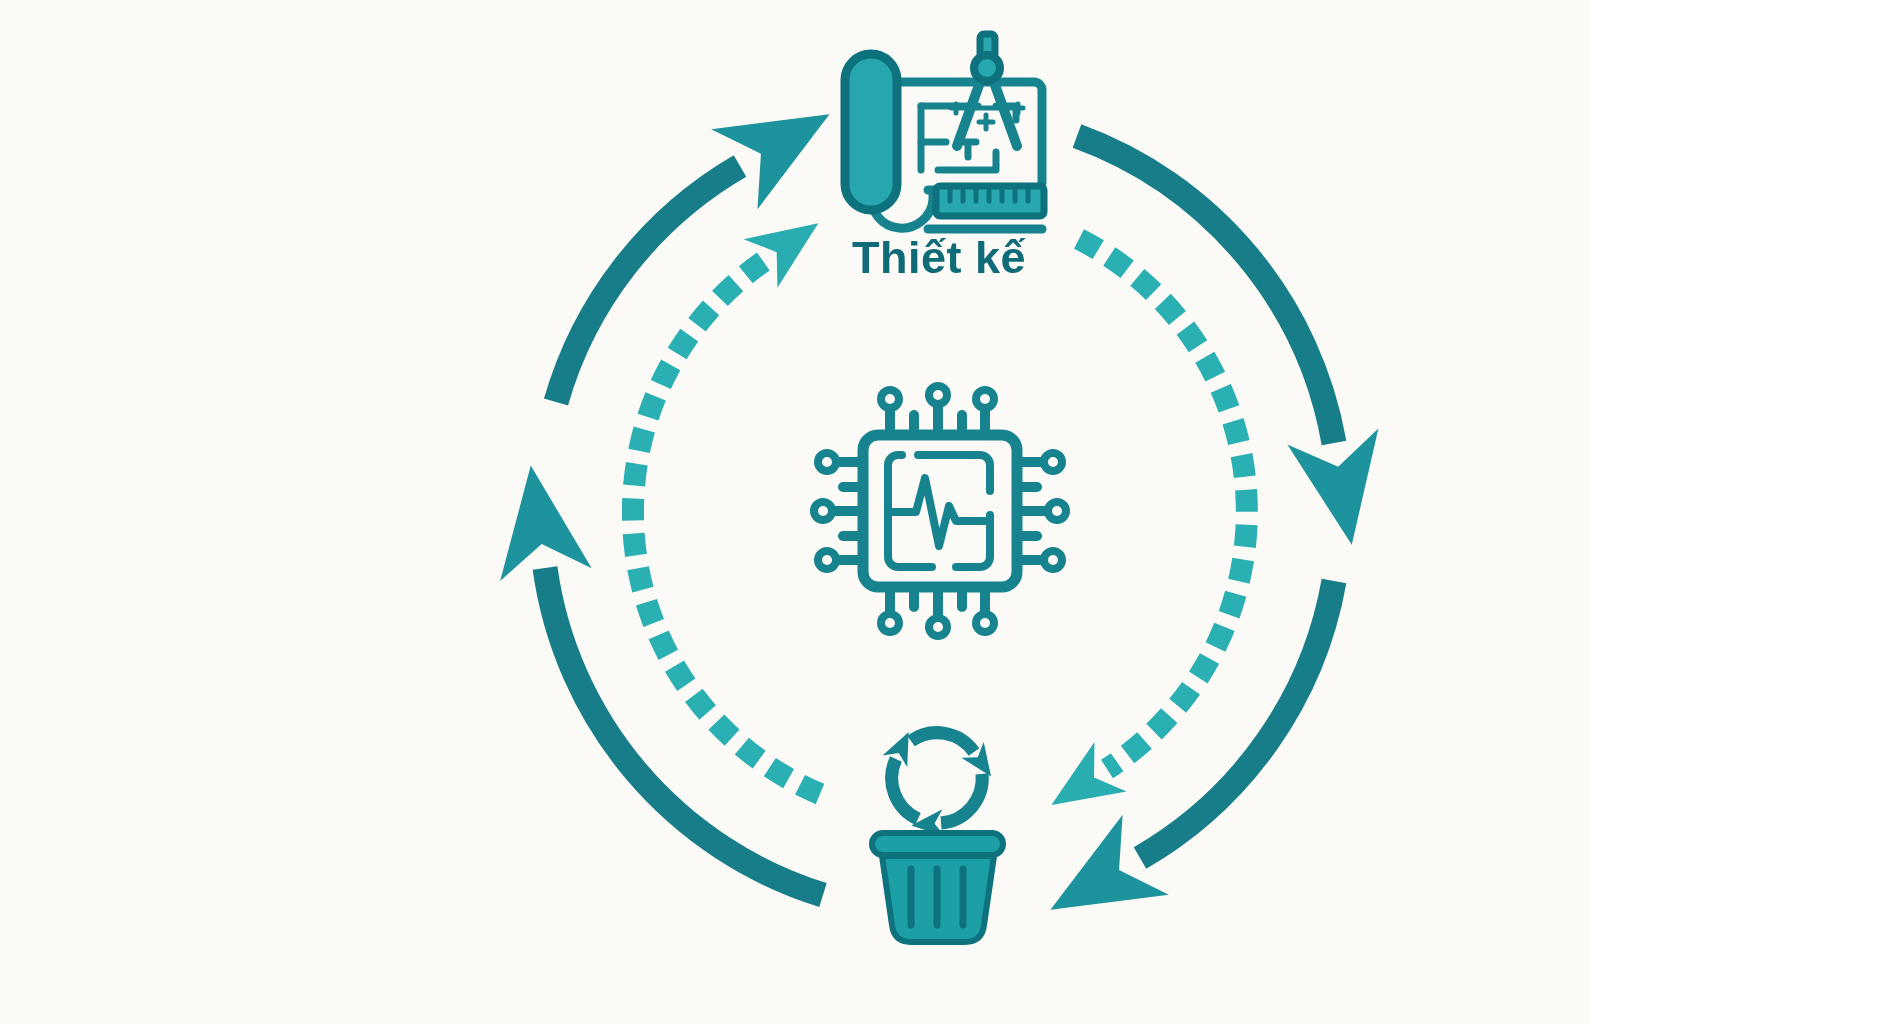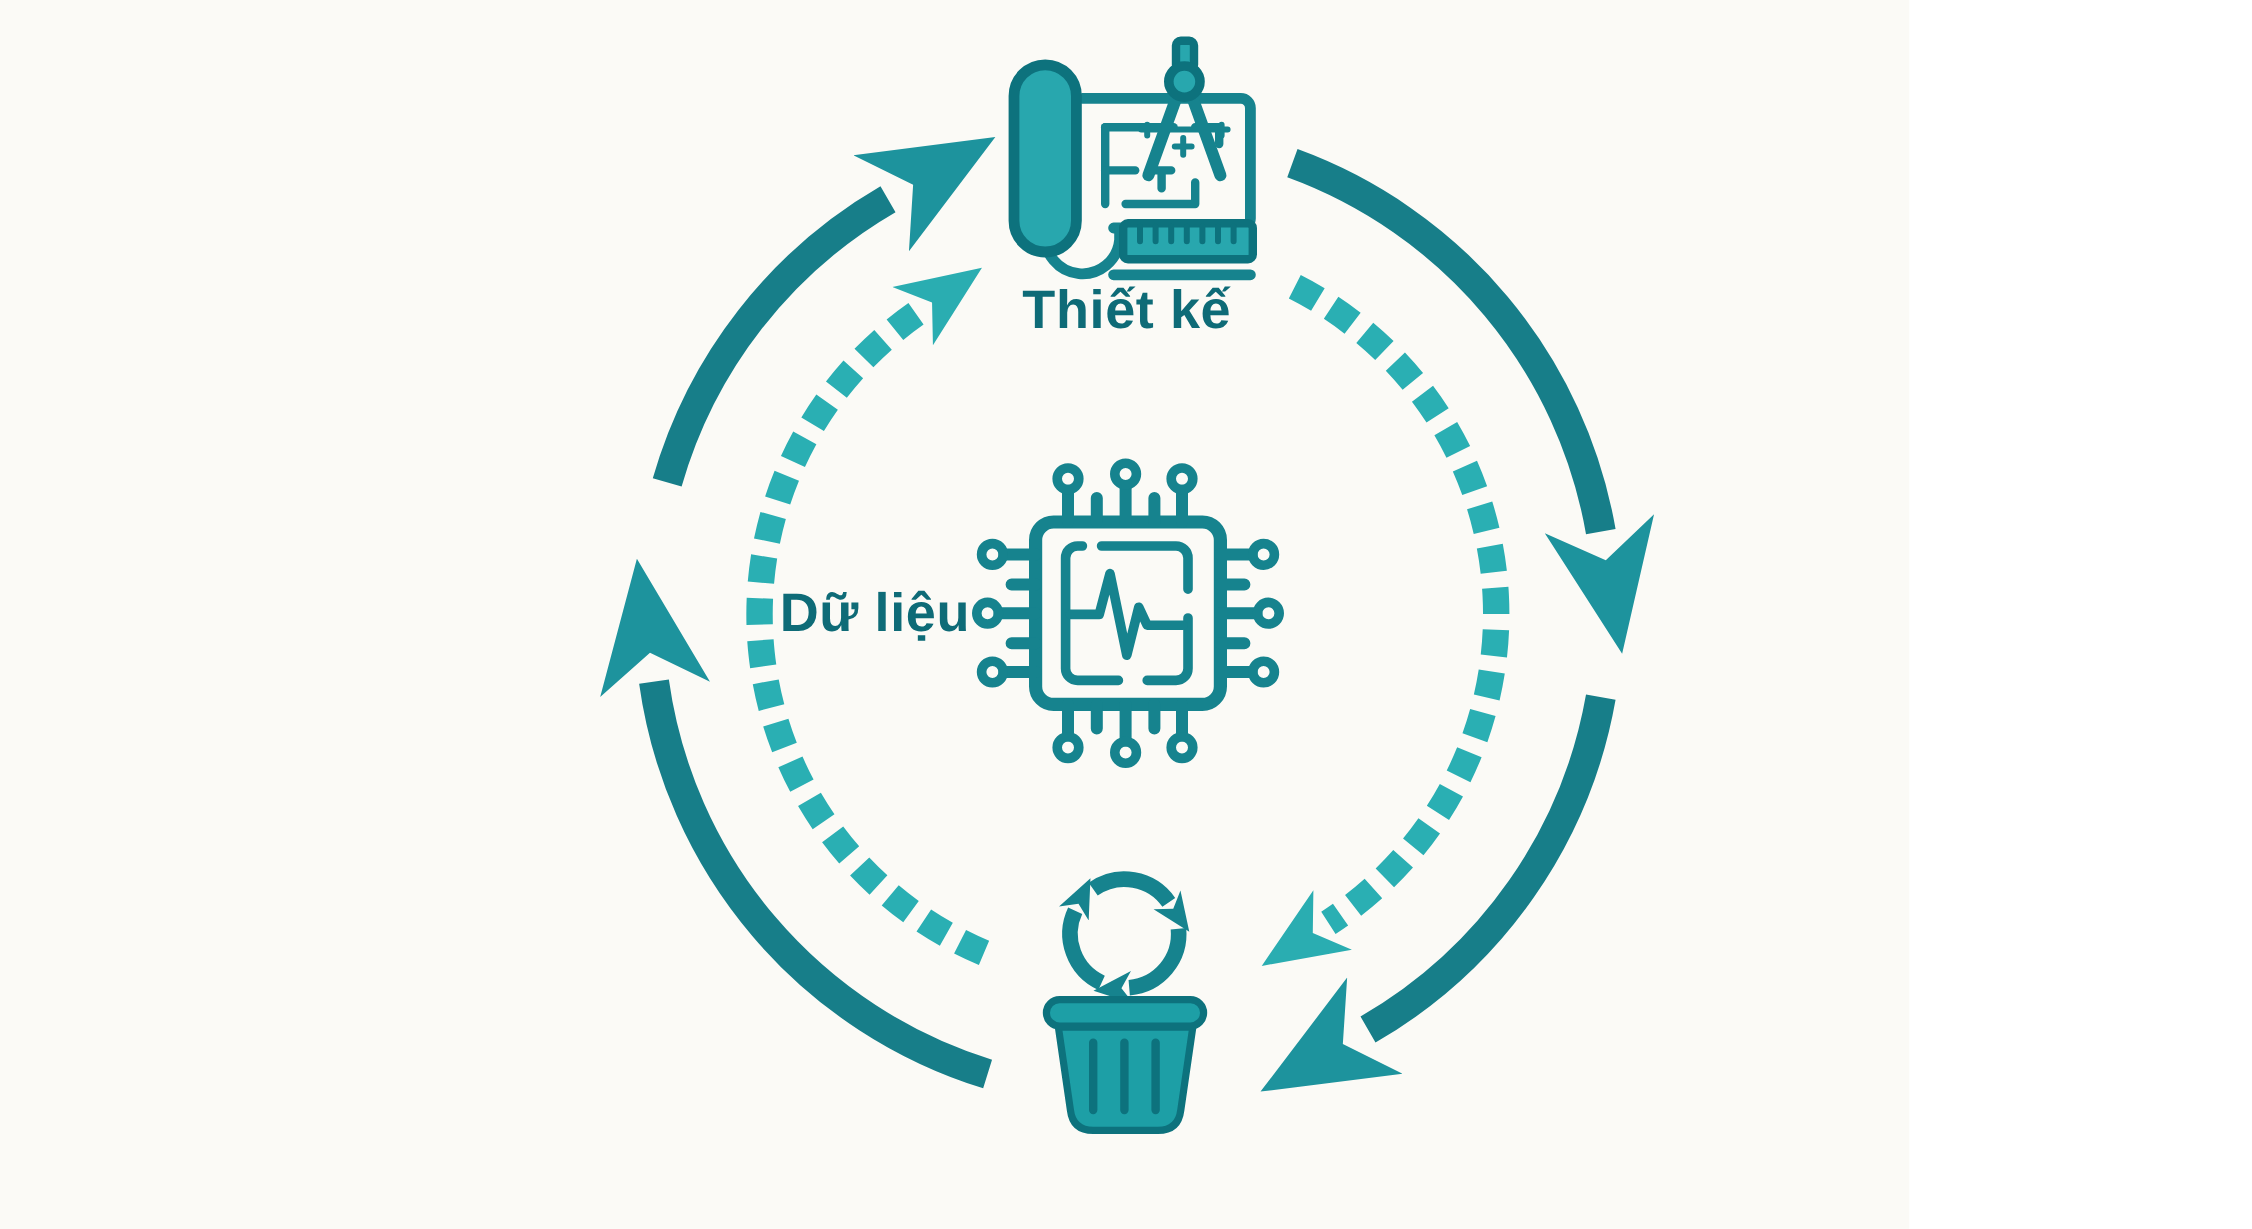--- a/index.html
+++ b/index.html
@@ -127,16 +127,15 @@
       <g>
         <path class="bfl" style="stroke-width:6" d="M 882 856 L 892 925 q 2 17 19 17 h 54 q 17 0 19 -17 L 994 856 Z"></path>
         <rect class="bfl" style="stroke-width:6" x="872" y="833" width="131" height="22" rx="11"></rect>
         <path class="ist" style="stroke-width:7;stroke:var(--icon-outline,#0d727d)" d="M 911 869 V 925 M 937 869 V 925 M 963 869 V 925"></path>
       </g>
     </g>
   </svg>
 
   <div class="node-label" style="left:939px;top:233px;">Thiết kế</div>
 
-  <div class="node-label" style="left:729px;top:486px;">Dữ liệu</div>
 
 
 </div>
 
 </body></html>

